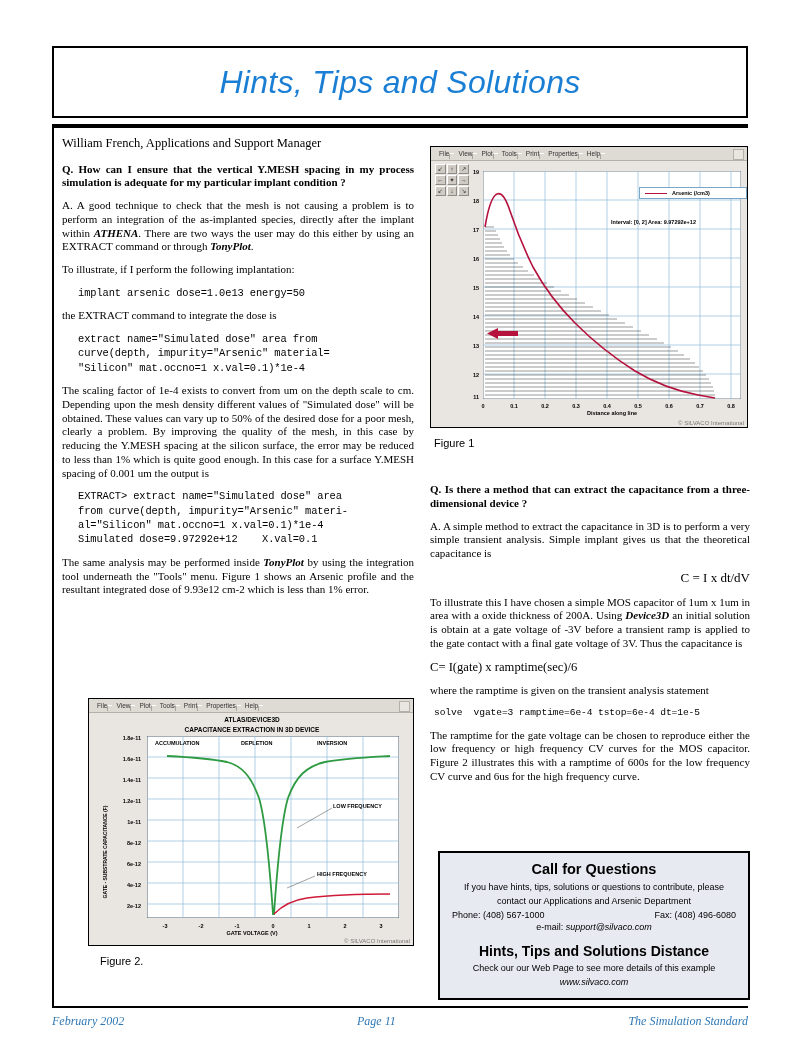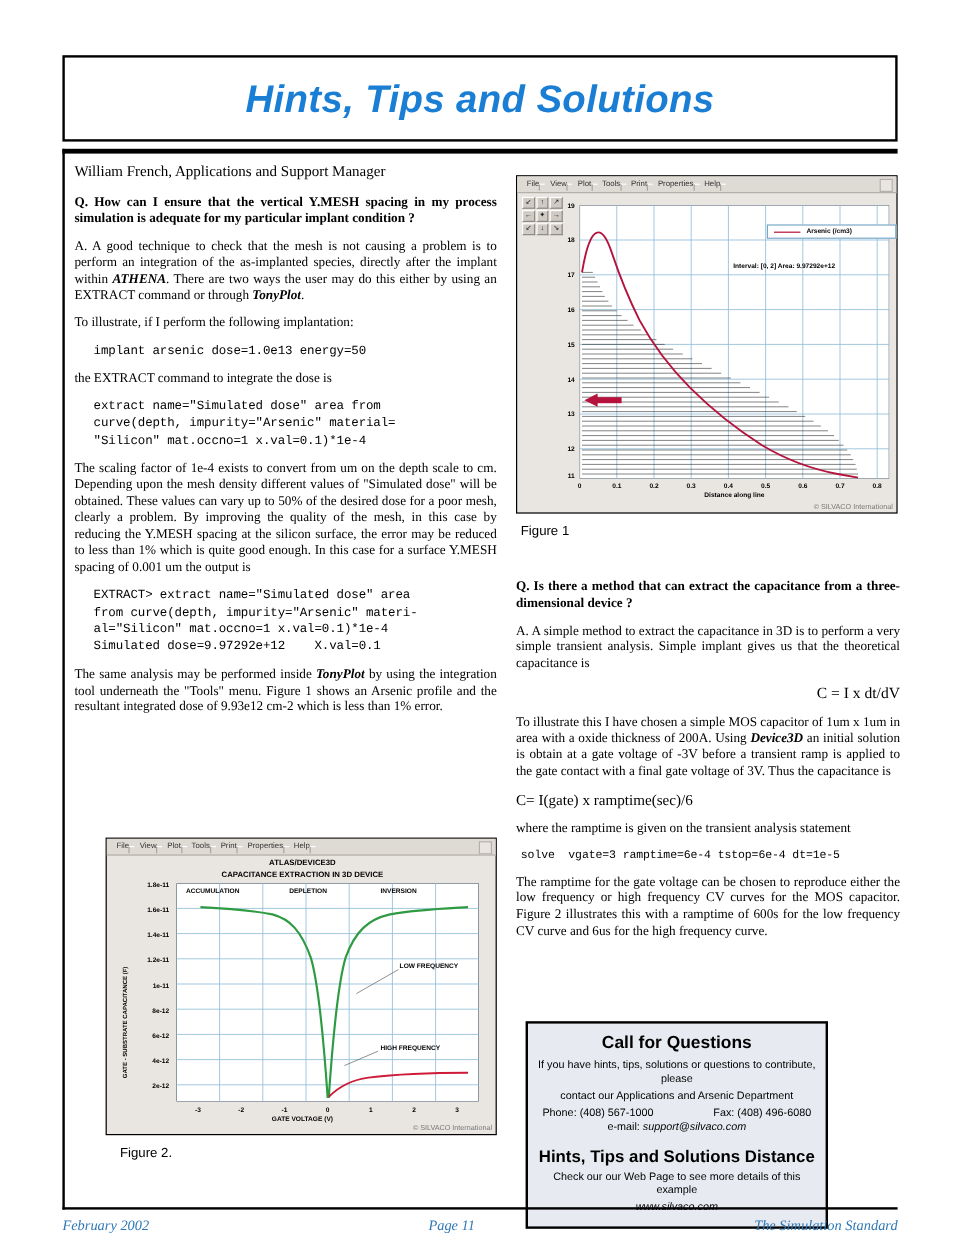--- a/index.html
+++ b/index.html
@@ -11,21 +11,21 @@
   .page{position:absolute;left:0;top:0;width:800px;height:1037px;}
 
   
   .title-band{
     position:absolute;left:52px;top:46px;width:696px;height:72px;
     border:2px solid #000;box-sizing:border-box;background:#fff;
     display:flex;align-items:center;justify-content:center;
   }
   .title-text{
     font-family:"Liberation Sans", sans-serif;
-    font-style:italic;font-weight:bold;font-size:32px;
+    font-style:italic;font-weight:normal;font-size:32px;
     color:#1a7fd4;letter-spacing:0.3px;
   }
   .title-rule{
     position:absolute;left:52px;top:124px;width:696px;height:4px;background:#000;
   }
 
   
   .col{position:absolute;}
   .col-left{left:62px;top:136px;width:352px;}
   .col-right{left:430px;top:136px;width:320px;}
@@ -106,21 +106,21 @@
     position:absolute;border:1px solid #7aa7c7;background:#fff;
     display:flex;align-items:center;gap:5px;padding:2px 5px;
   }
   .legend-line{width:22px;height:0;border-top:1.4px solid #b5123e;}
   .legend-text{
     font-family:"Liberation Sans", sans-serif;font-weight:bold;font-size:5.5px;
   }
 
   
   .cfq{
-    position:absolute;left:438px;top:851px;width:252px;
+    position:absolute;left:438px;top:851px;width:312px;
     border:2.5px solid #000;background:#e8eaf2;box-sizing:border-box;
     padding:6px 8px 8px 8px;text-align:center;
     font-family:"Liberation Sans", sans-serif;
   }
   .cfq h3{margin:2px 0 5px 0;font-size:14.5px;font-weight:bold;}
   .cfq h4{margin:9px 0 4px 0;font-size:14px;font-weight:bold;}
   .cfq p{margin:0 0 2px 0;font-size:9px;line-height:1.32;}
   .cfq .row{display:flex;justify-content:space-between;padding:0 4px;font-size:9px;margin:2px 0;}
   .cfq .em{font-style:italic;}
 

